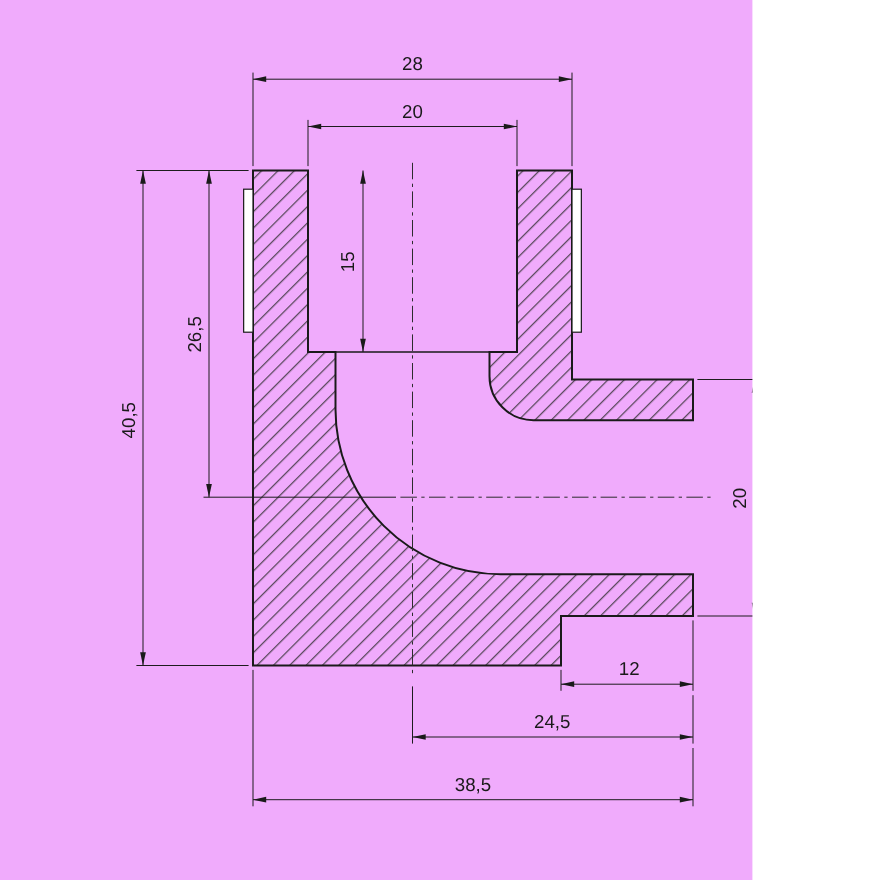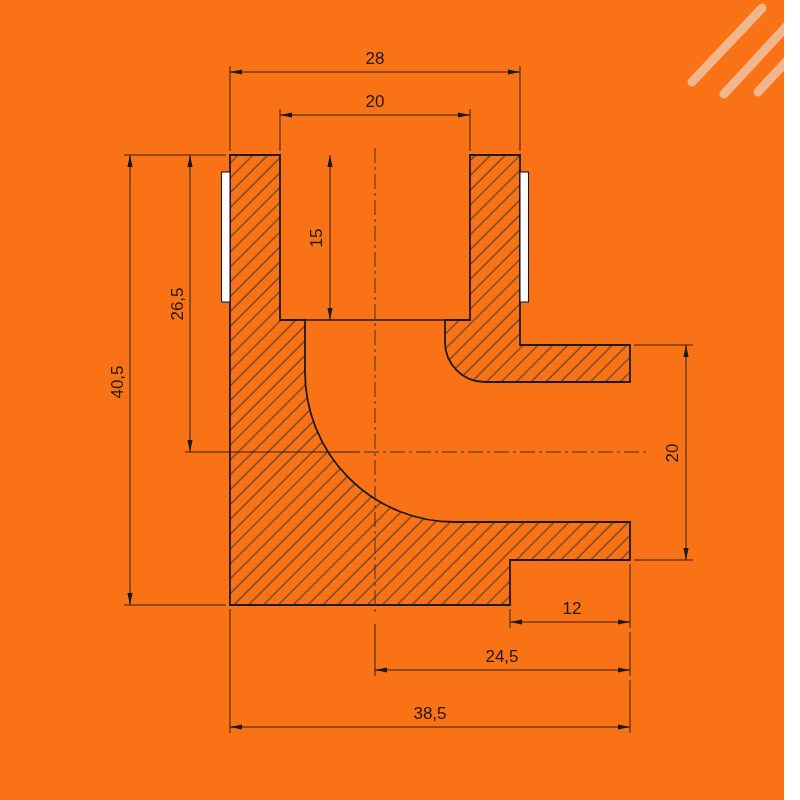--- a/index.html
+++ b/index.html
@@ -5,23 +5,23 @@
   html, body {
     margin: 0;
     padding: 0;
     width: 800px;
     height: 800px;
     background: #ffffff;
     font-family: "Liberation Sans", sans-serif;
   }
   .stage {
     position: relative;
-    width: 784px;
+    width: 684px;
     height: 800px;
-    background: #f97316;
+    background: #f0abfc;
     overflow: hidden;
   }
   svg { display: block; }
   text {
     font-family: "Liberation Sans", sans-serif;
     font-size: 17px;
     fill: #1a1a1a;
   }
   .thin  { stroke: #1a1a1a; stroke-width: 0.9; fill: none; }
   .edge  { stroke: #1a1a1a; stroke-width: 1.8; }

